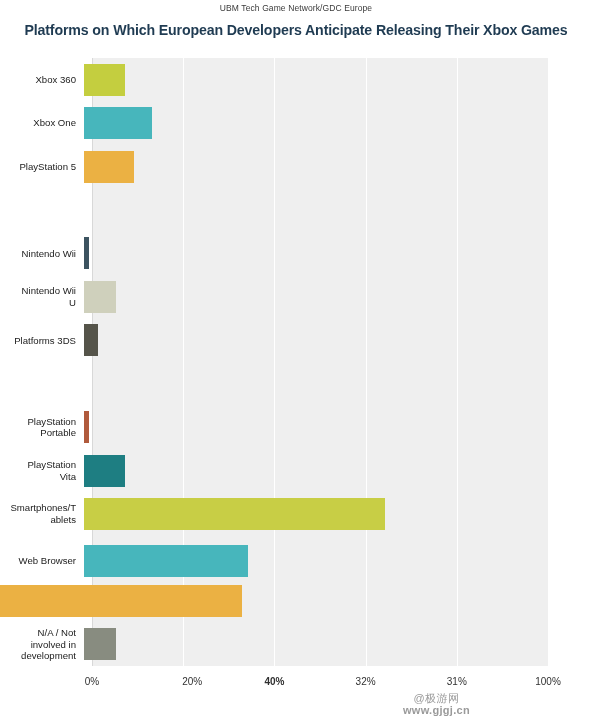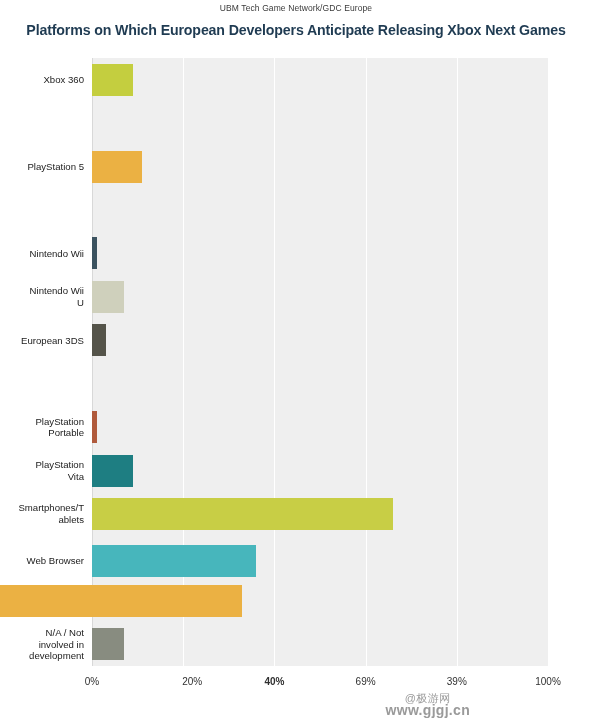--- a/index.html
+++ b/index.html
@@ -93,21 +93,20 @@
   }
   .cat-label {
     width: 84px;
     padding-right: 8px;
     box-sizing: border-box;
     text-align: right;
     font-size: 9.6px;
     line-height: 11.5px;
     color: #1b1b1b;
     white-space: pre-line;
-    margin-left: 8px;
   }
   .bar-track {
     position: relative;
     width: 456px;
     height: 46.77px;
   }
   .bar {
     position: absolute;
     left: 0;
     top: 6.2px;
@@ -137,33 +136,33 @@
     text-align: center;
     color: #9a9a9a;
     line-height: 12px;
     pointer-events: none;
   }
   .wm-top {
     font-size: 11px;
     letter-spacing: 0.5px;
   }
   .wm-bottom {
-    font-size: 14px;
+    font-size: 11px;
     font-weight: bold;
     letter-spacing: 0.3px;
   }
 </style>
 </head>
 <body>
 
 <div id="chart-root">
 
   <div class="source-line">UBM Tech Game Network/GDC Europe</div>
 
-  <div class="chart-title">Platforms on Which European Developers Anticipate Releasing Xbox Next Games</div>
+  <div class="chart-title">Platforms on Which European Developers Anticipate Releasing Their Xbox Games</div>
 
   <div class="plot-wrap">
 
     <div class="plot-area"></div>
     <div class="axis-baseline"></div>
 
     <div id="gridlines">
         <div class="gridline" style="left: 183.2px;"></div>
         <div class="gridline" style="left: 274.4px;"></div>
         <div class="gridline" style="left: 365.6px;"></div>
@@ -171,41 +170,47 @@
         <div class="gridline" style="left: 548px;"></div>
       </div>
 
     <div class="rows" id="rows">
         <div class="row" style="top: 0px; height: 43.4286px;">
           <div class="cat-label">Xbox 360</div>
           <div class="bar-track" style="height: 43.4286px;">
             <div class="bar" title="Xbox 360: 9%" style="height: 31.92px; top: 5.75429px; width: 41.04px; background: rgb(196, 206, 63);"></div>
           </div>
         </div>
+        <div class="row" style="top: 43.4286px; height: 43.4286px;">
+          <div class="cat-label">Xbox One</div>
+          <div class="bar-track" style="height: 43.4286px;">
+            <div class="bar" title="Xbox One: 15%" style="height: 31.92px; top: 5.75429px; width: 68.4px; background: rgb(71, 182, 188);"></div>
+          </div>
+        </div>
         <div class="row" style="top: 86.8571px; height: 43.4286px;">
           <div class="cat-label">PlayStation 5</div>
           <div class="bar-track" style="height: 43.4286px;">
             <div class="bar" title="PlayStation 3: 11%" style="height: 31.92px; top: 5.75429px; width: 50.16px; background: rgb(235, 177, 67);"></div>
           </div>
         </div>
         <div class="row" style="top: 173.714px; height: 43.4286px;">
           <div class="cat-label">Nintendo Wii</div>
           <div class="bar-track" style="height: 43.4286px;">
             <div class="bar" title="Nintendo Wii: 1%" style="height: 31.92px; top: 5.75429px; width: 4.56px; background: rgb(60, 83, 96);"></div>
           </div>
         </div>
         <div class="row" style="top: 217.143px; height: 43.4286px;">
           <div class="cat-label">Nintendo Wii
 U</div>
           <div class="bar-track" style="height: 43.4286px;">
             <div class="bar" title="Nintendo Wii U: 7%" style="height: 31.92px; top: 5.75429px; width: 31.92px; background: rgb(207, 208, 188);"></div>
           </div>
         </div>
         <div class="row" style="top: 260.571px; height: 43.4286px;">
-          <div class="cat-label">European 3DS</div>
+          <div class="cat-label">Platforms 3DS</div>
           <div class="bar-track" style="height: 43.4286px;">
             <div class="bar" title="Nintendo 3DS: 3%" style="height: 31.92px; top: 5.75429px; width: 13.68px; background: rgb(85, 84, 74);"></div>
           </div>
         </div>
         <div class="row" style="top: 347.429px; height: 43.4286px;">
           <div class="cat-label">PlayStation
 Portable</div>
           <div class="bar-track" style="height: 43.4286px;">
             <div class="bar" title="PlayStation Portable: 1%" style="height: 31.92px; top: 5.75429px; width: 4.56px; background: rgb(176, 90, 60);"></div>
           </div>
@@ -242,22 +247,22 @@
           <div class="bar-track" style="height: 43.4286px;">
             <div class="bar" title="N/A / Not involved in development: 7%" style="height: 31.92px; top: 5.75429px; width: 31.92px; background: rgb(136, 140, 128);"></div>
           </div>
         </div>
       </div>
 
     <div class="xaxis" id="xaxis">
         <div class="xtick" style="left: 92px;">0%</div>
         <div class="xtick" style="left: 183.2px; margin-left: 9px;">20%</div>
         <div class="xtick" style="left: 274.4px; font-weight: bold;">40%</div>
-        <div class="xtick" style="left: 365.6px;">69%</div>
-        <div class="xtick" style="left: 456.8px;">39%</div>
+        <div class="xtick" style="left: 365.6px;">32%</div>
+        <div class="xtick" style="left: 456.8px;">31%</div>
         <div class="xtick" style="left: 548px;">100%</div>
       </div>
   </div>
 
   <div class="watermark">
     <div class="wm-top">@极游网</div>
     <div class="wm-bottom">www.gjgj.cn</div>
   </div>
 
 </div>

